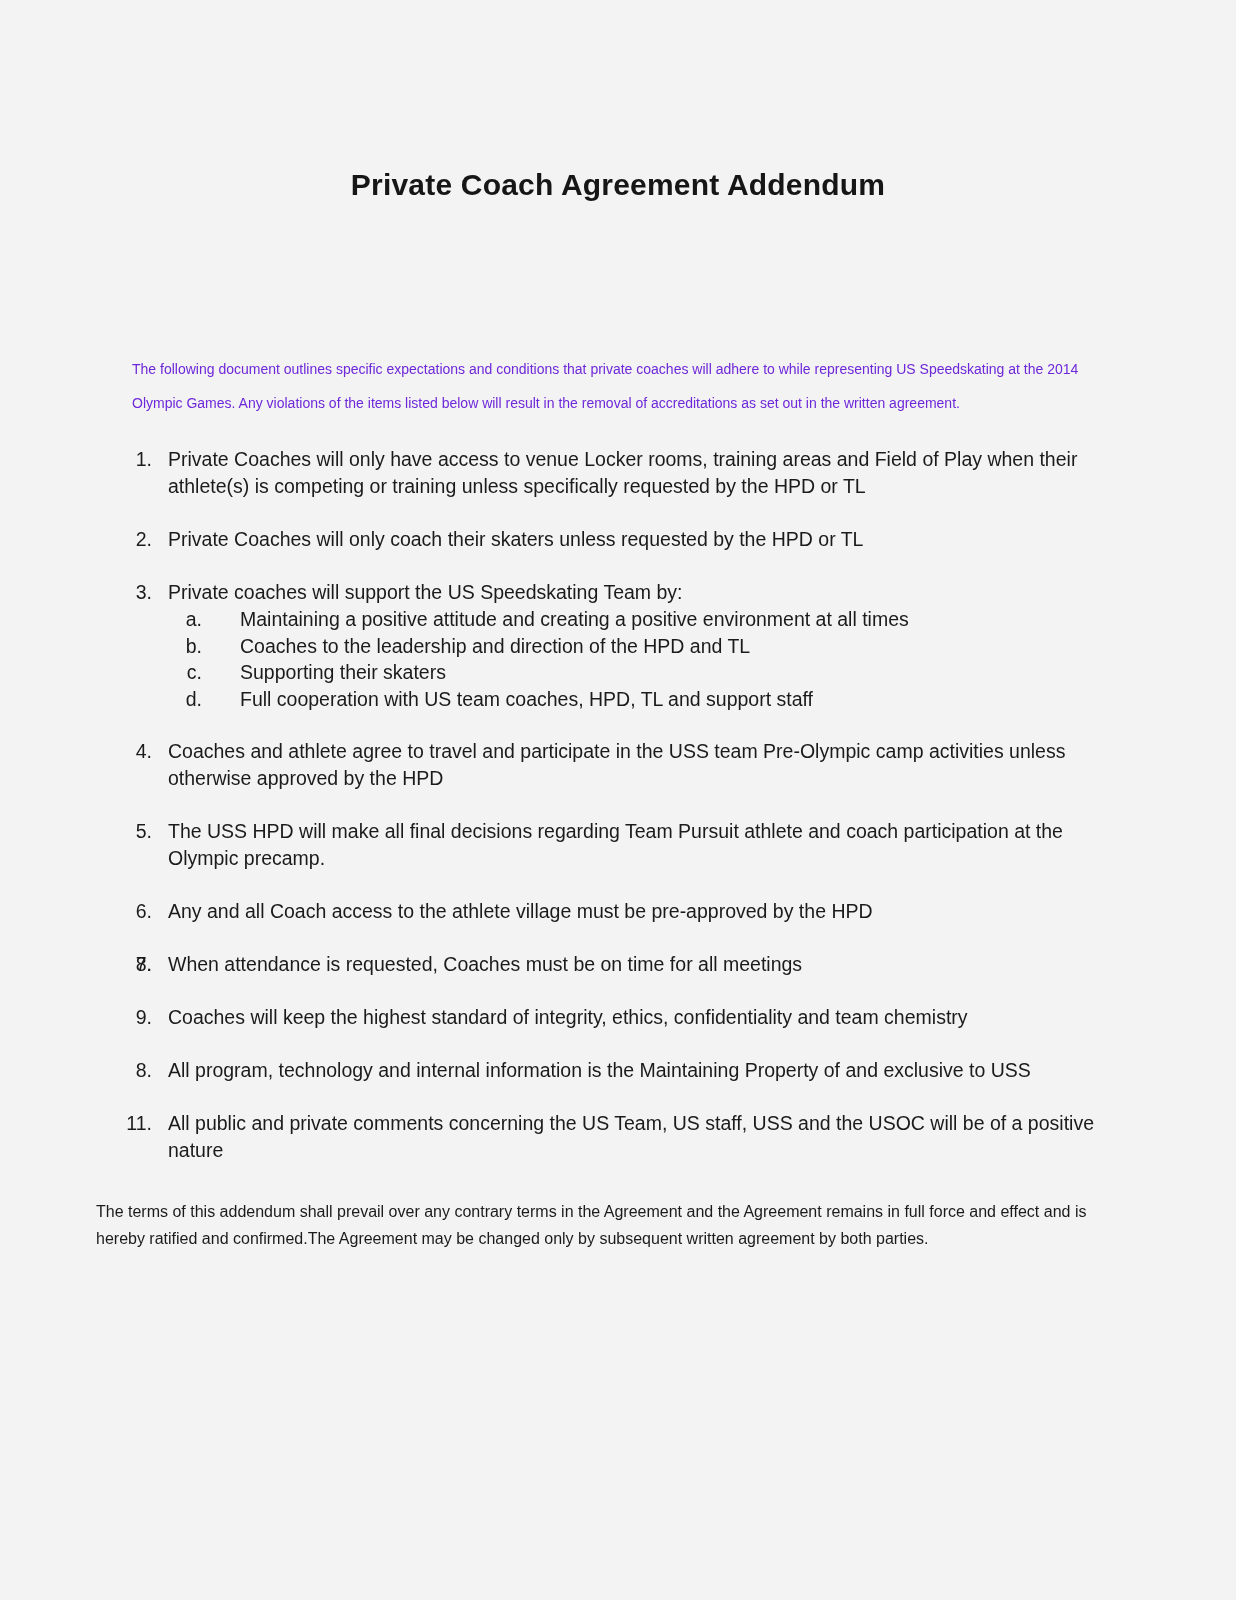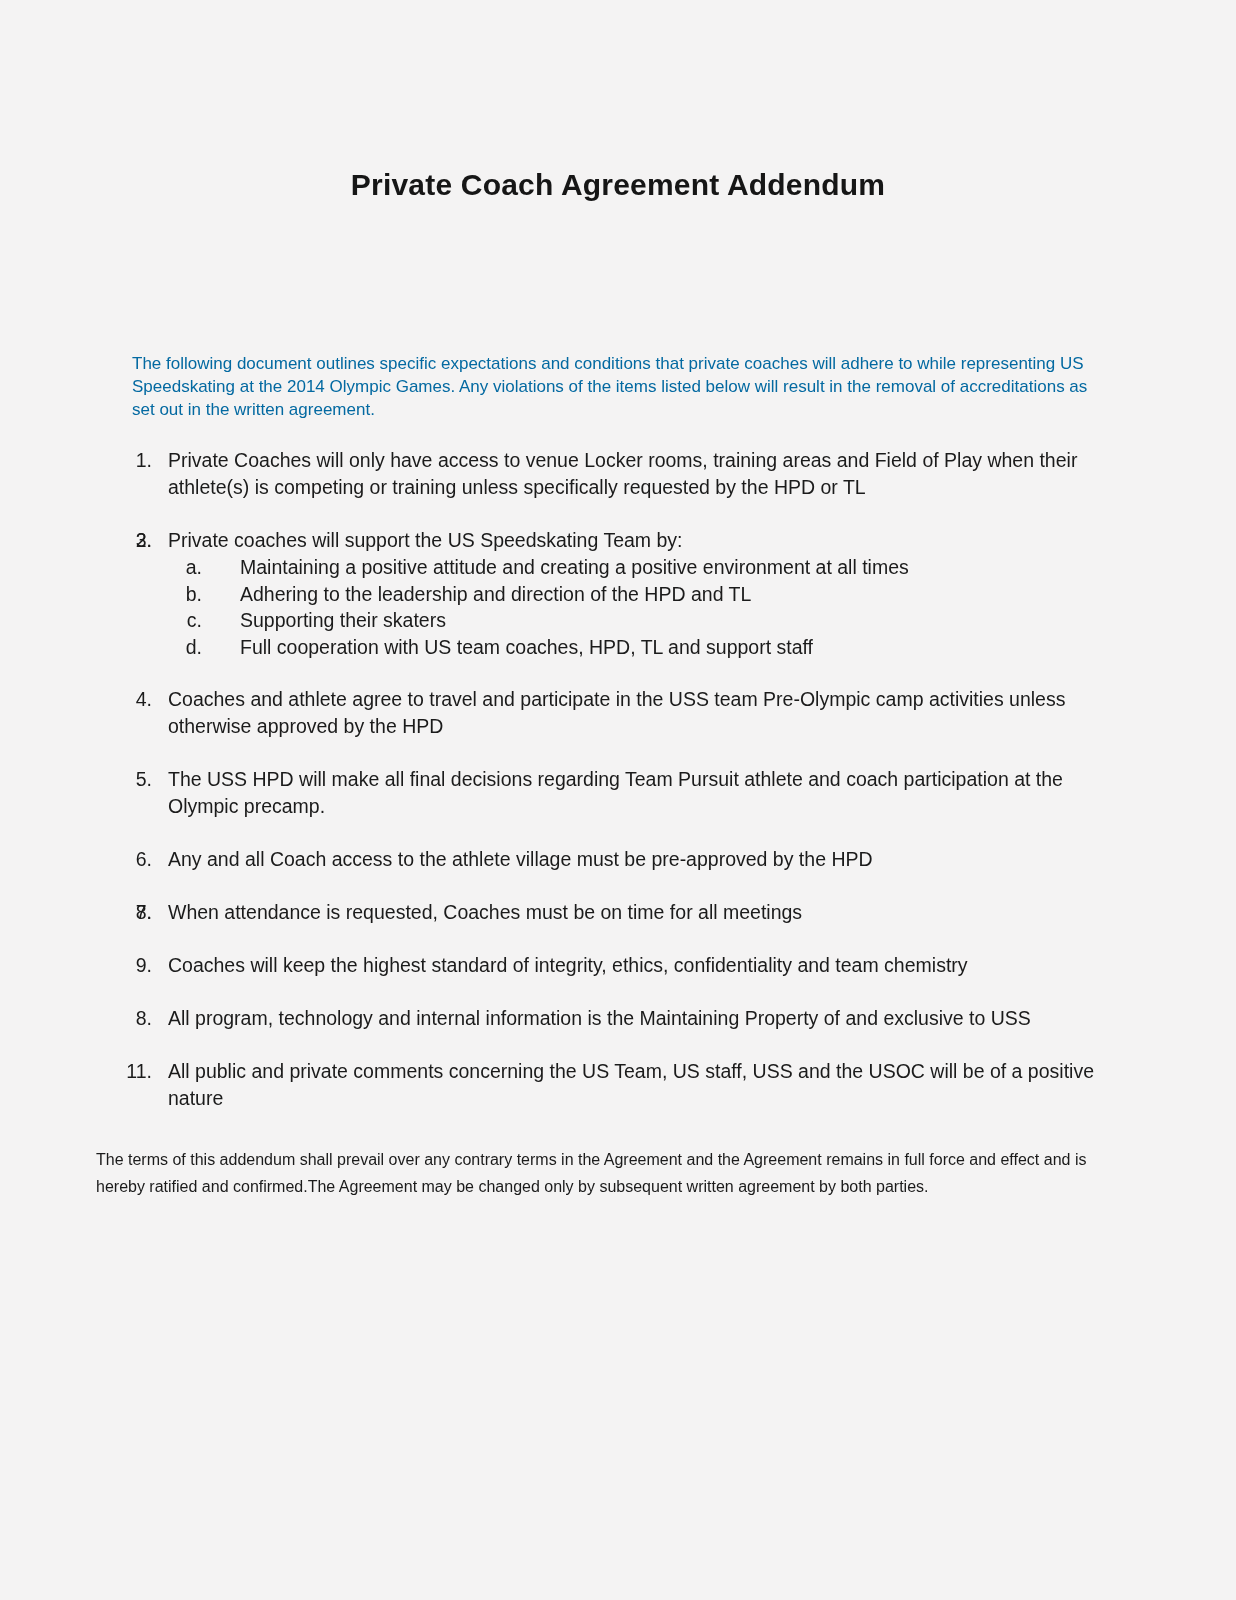--- a/index.html
+++ b/index.html
@@ -31,25 +31,25 @@
     letter-spacing: 0.2px;
     color: #161616;
   }
   .body-wrap {
     position: absolute;
     top: 352px;
     left: 96px;
     width: 1040px;
   }
   .intro {
-    font-size: 17px;
-    line-height: 23px;
+    font-size: 14px;
+    line-height: 34px;
     margin: 0 0 0 36px;
     width: 982px;
-    color: #0369a1;
+    color: #6d28d9;
   }
   ol.main-list {
     list-style: none;
     margin: 26px 0 0 0;
     padding: 0;
     width: 1010px;
   }
   ol.main-list > li {
     position: relative;
     padding-left: 72px;
@@ -103,33 +103,34 @@
 
     <ol class="main-list">
 
       <li>
         <span class="num">1.</span>
         <span>Private Coaches will only have access to venue Locker rooms, training areas and Field of Play when their athlete(s) is competing or training unless specifically requested by the HPD or TL</span>
       </li>
 
       <li>
         <span class="num">2.</span>
+        <span>Private Coaches will only coach their skaters unless requested by the HPD or TL</span>
       </li>
 
       <li>
         <span class="num">3.</span>
         <span>Private coaches will support the US Speedskating Team by:</span>
         <ol class="sub-list">
           <li>
             <span class="subnum">a.</span>
             <span>Maintaining a positive attitude and creating a positive environment at all times</span>
           </li>
           <li>
             <span class="subnum">b.</span>
-            <span>Adhering to the leadership and direction of the HPD and TL</span>
+            <span>Coaches to the leadership and direction of the HPD and TL</span>
           </li>
           <li>
             <span class="subnum">c.</span>
             <span>Supporting their skaters</span>
           </li>
           <li>
             <span class="subnum">d.</span>
             <span>Full cooperation with US team coaches, HPD, TL and support staff</span>
           </li>
         </ol>

